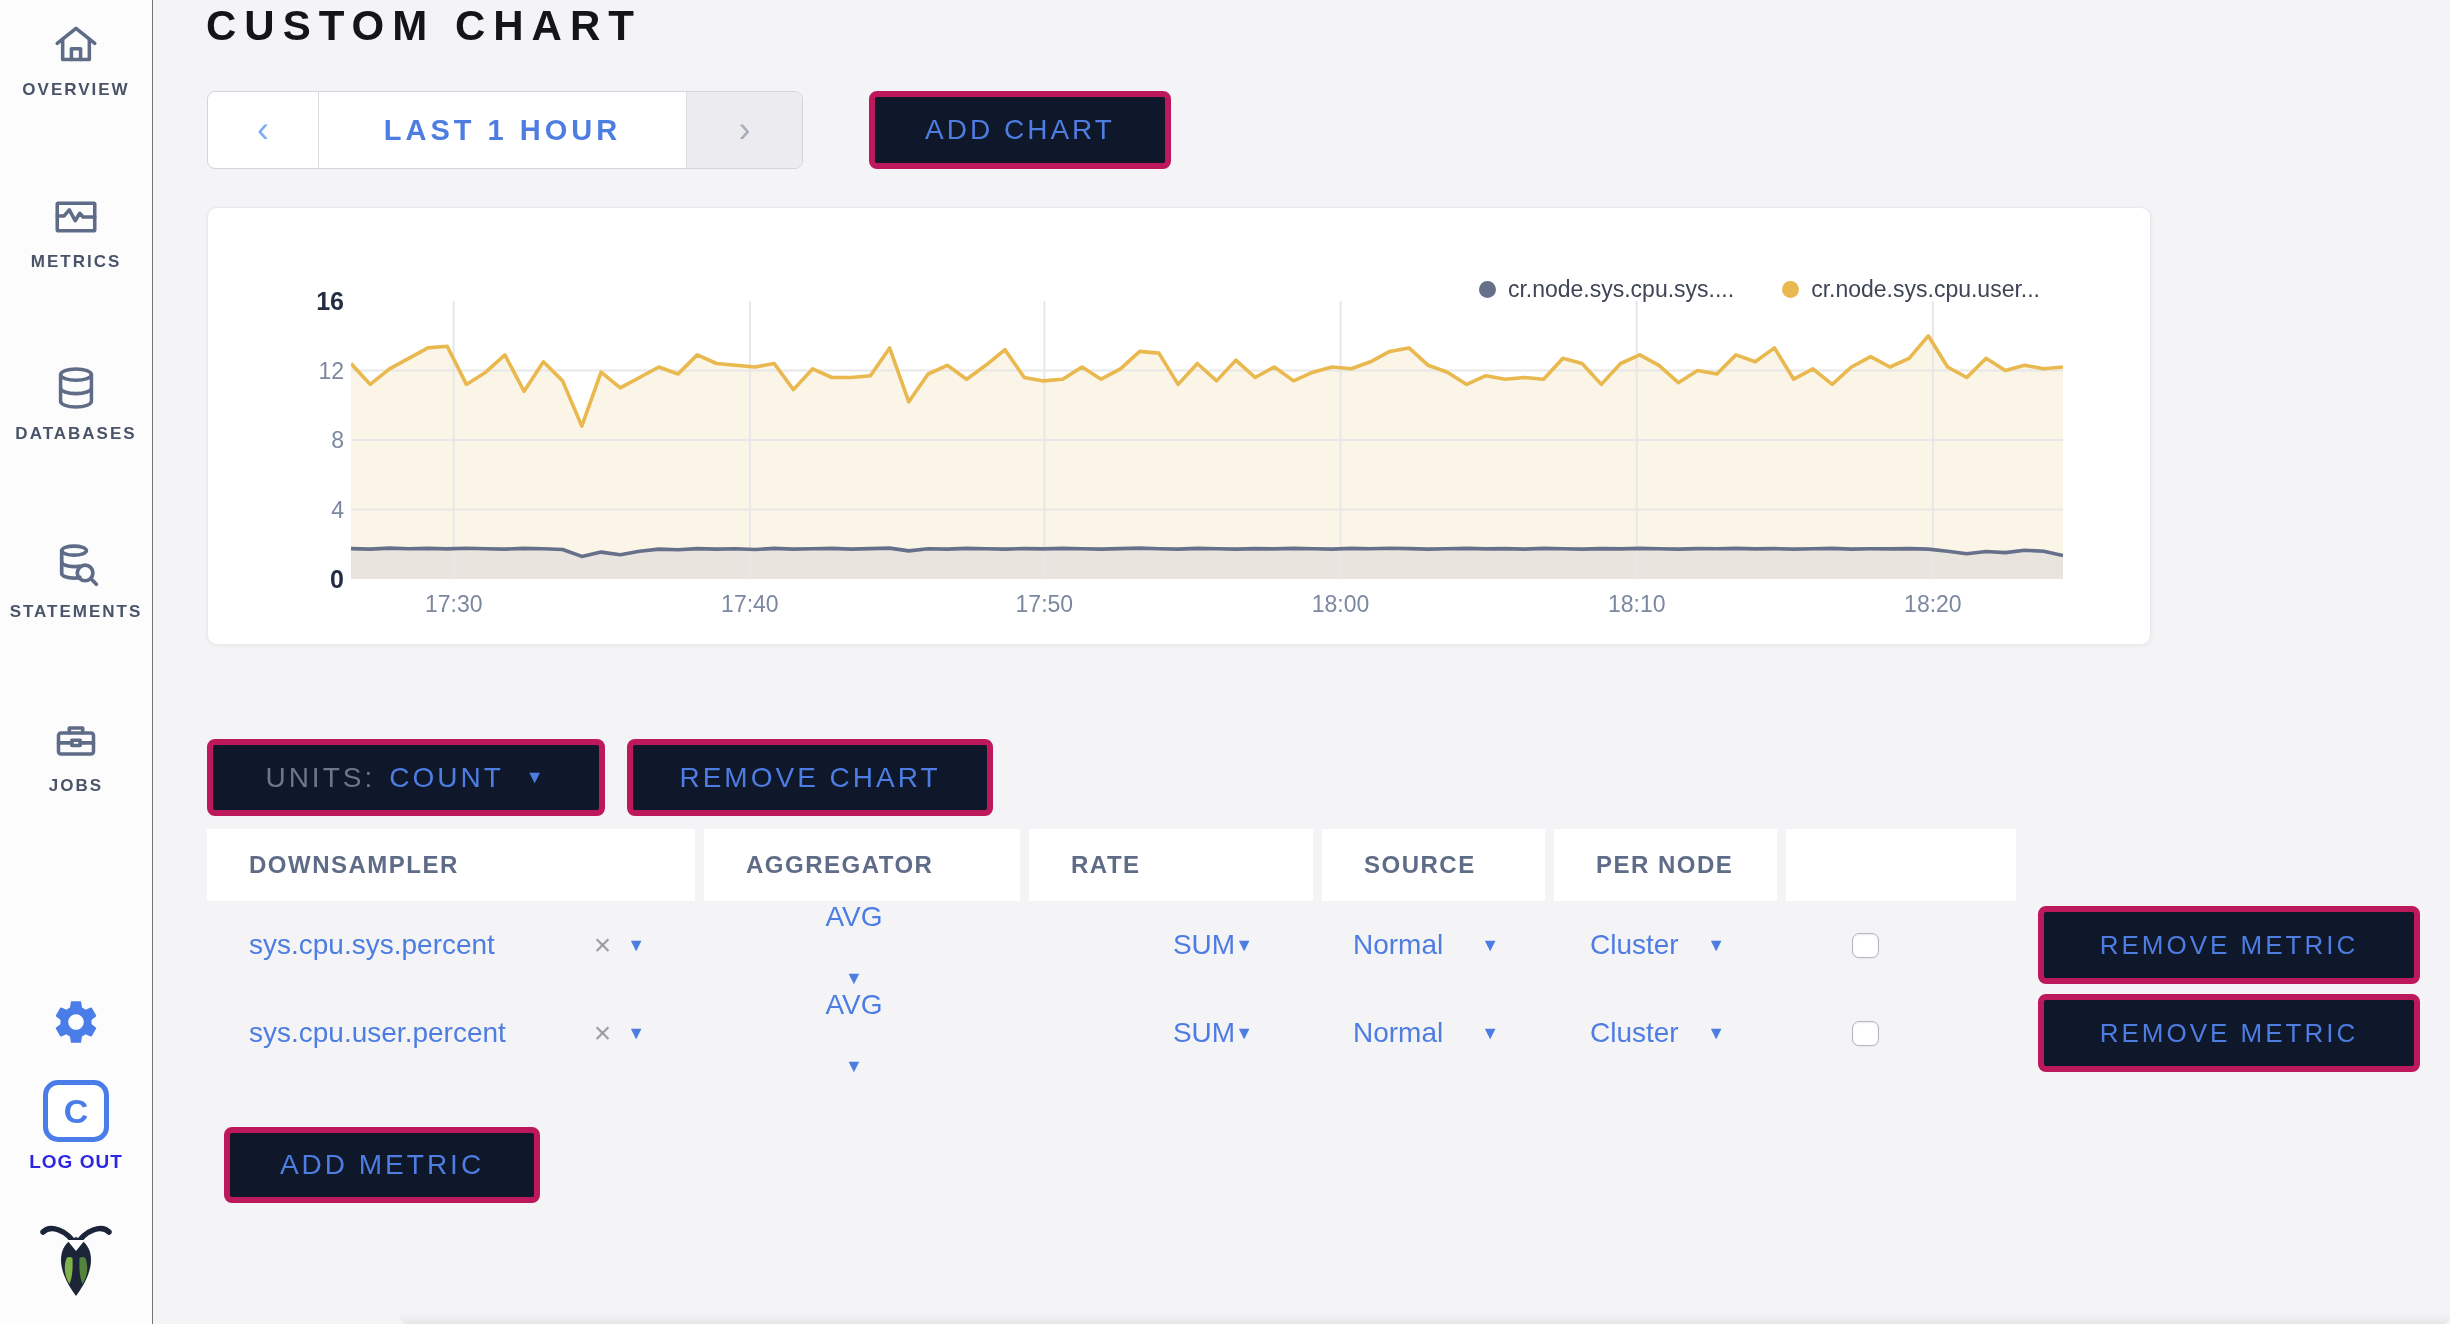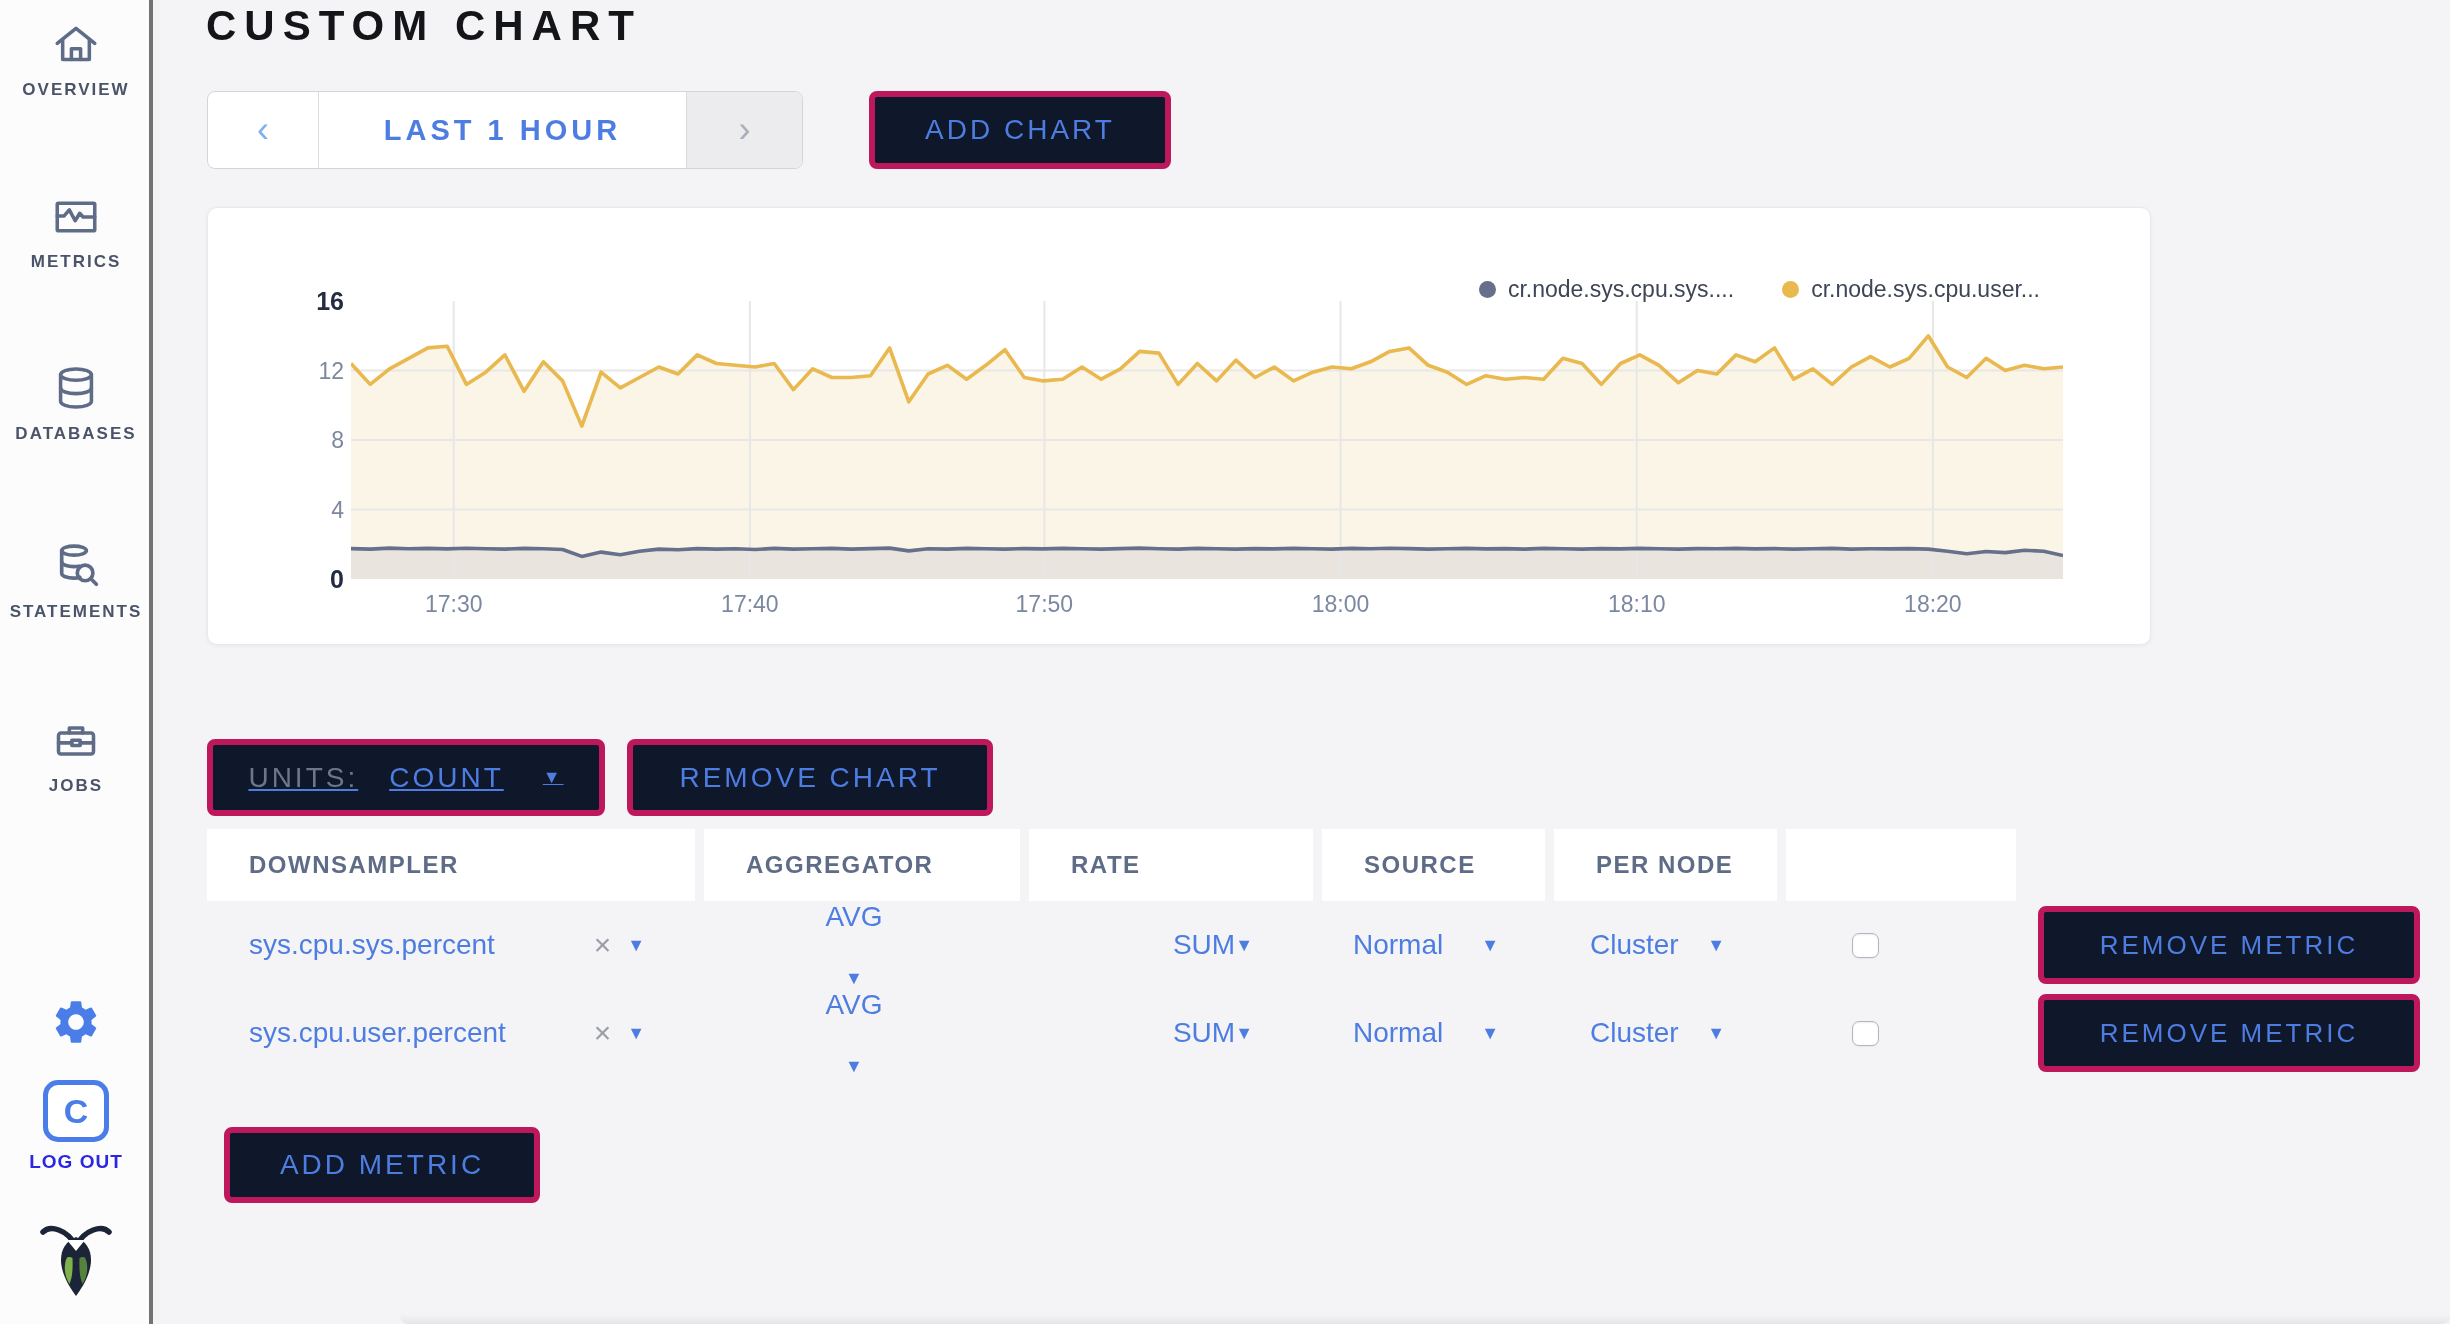--- a/index.html
+++ b/index.html
@@ -6,21 +6,21 @@
   html,body { width:2450px; height:1324px; }
   body {
     position:relative; overflow:hidden;
     background:#F4F4F6;
     font-family:"Liberation Sans", sans-serif;
     color:#1C2233;
   }
   
   .sidebar {
     position:absolute; left:0; top:0; width:153px; height:1324px;
-    background:#FCFCFD; border-right:4px solid #737373;
+    background:#FCFCFD; border-right:1px solid #737373;
   }
   .nav-item { position:absolute; left:0; width:152px; display:flex; flex-direction:column; align-items:center; cursor:pointer; }
   .nav-item .nav-label {
     margin-top:10px; font-size:17px; font-weight:bold; letter-spacing:2px;
     color:#4A5468; text-transform:uppercase; text-align:center;
   }
   .nav-icon svg { display:block; }
   .gear-btn { position:absolute; left:0; top:996px; width:152px; display:flex; justify-content:center; cursor:pointer; }
   .clogo-wrap { position:absolute; left:0; top:1080px; width:152px; display:flex; flex-direction:column; align-items:center; cursor:pointer; }
   .clogo {
@@ -64,21 +64,21 @@
   .legend-dot { width:17px; height:17px; border-radius:50%; }
   .legend-label { font-size:23px; color:#3E4554; }
   .y-axis-labels { position:absolute; left:60px; top:93px; width:76px; height:278px; }
   .y-tick { position:absolute; right:0; width:76px; text-align:right; font-size:23px; color:#7C87A0; transform:translateY(-50%); }
   .y-tick.strong { color:#232C42; font-weight:bold; font-size:25px; }
   .x-axis-labels { position:absolute; left:143px; top:383px; width:1712px; height:32px; }
   .x-tick { position:absolute; transform:translateX(-50%); font-size:23px; color:#7C87A0; }
   .chart-plot { position:absolute; left:143px; top:93px; }
 
   
-  .units-btn { position:absolute; left:207px; top:739px; width:398px; height:77px; gap:31px;text-decoration:underline; }
+  .units-btn { position:absolute; left:207px; top:739px; width:398px; height:77px; gap:14px; }
   .units-static { color:#6E7787; letter-spacing:3px; }
   .units-value { color:#4E7DE2; letter-spacing:3px; }
   .caret { color:#4E7DE2; font-size:18px; margin-left:8px; }
   .remove-chart-btn { position:absolute; left:627px; top:739px; width:366px; height:77px; }
 
   
   .metrics-table { position:absolute; left:207px; top:829px; width:2232px; }
   .tgrid { display:grid; grid-template-columns:488px 316px 284px 223px 223px 230px 414px; column-gap:9px; }
   .th {
     background:#fff; height:72px; display:flex; align-items:center;

